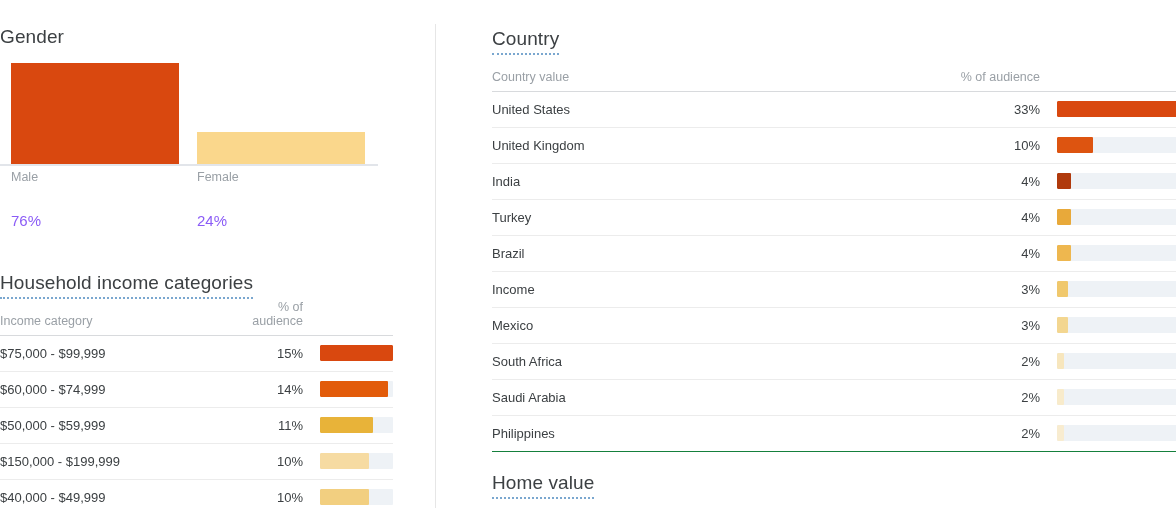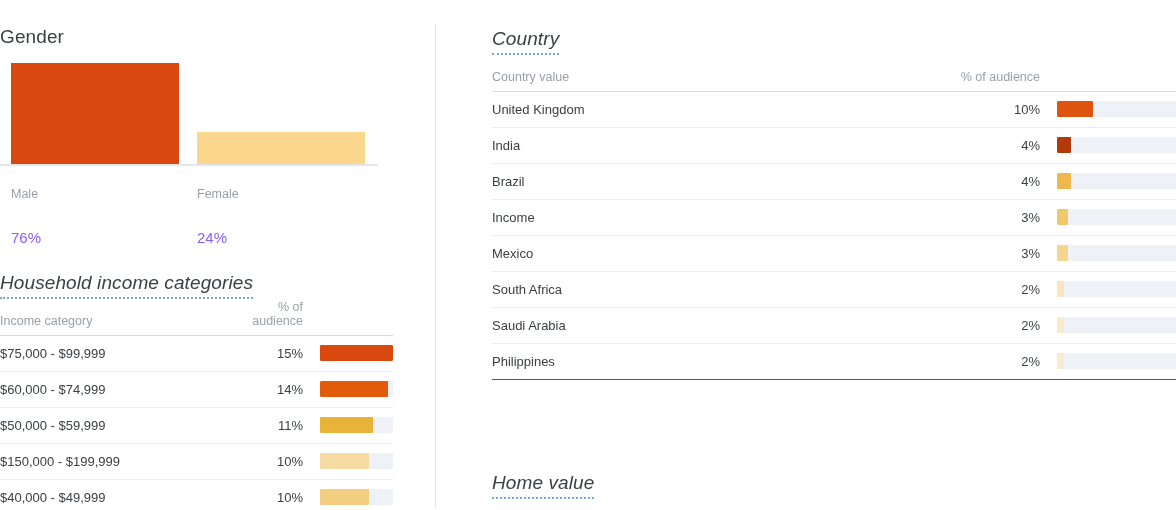--- a/index.html
+++ b/index.html
@@ -52,21 +52,20 @@
     font-weight: 400;
     color: #3c4043;
     letter-spacing: .1px;
     line-height: 22px;
     margin: 0;
     display: inline-block;
   }
   .section-title.dotted {
     border-bottom: 2px dotted #7aa7cf;
     padding-bottom: 3px;
-    font-style: italic;
   }
 
   
   .gender-block {
     position: absolute;
     left: 0;
     top: 26px;
     width: 400px;
   }
   .gender-chart {
@@ -89,21 +88,21 @@
     width: 168px;
   }
   .gbar.male   { left: 11px;  background: #d9480f; }
   .gbar.female { left: 197px; background: #fad78c; }
 
   .gender-labels, .gender-values {
     position: relative;
     width: 378px;
     height: 20px;
   }
-  .gender-labels { margin-top: 21px; }
+  .gender-labels { margin-top: 4px; }
   .gender-values { margin-top: 22px; }
   .glabel {
     position: absolute;
     font-size: 12.5px;
     color: #9aa0a6;
   }
   .gvalue {
     position: absolute;
     font-size: 15px;
     color: #8b5cf6;
@@ -274,34 +273,52 @@
       <table class="tbl">
         <thead>
           <tr>
             <th>Country value</th>
             <th>% of audience</th>
             <th></th>
           </tr>
         </thead>
         <tbody>
             <tr>
+              <td class="c-name">United States</td>
+              <td class="c-pct">33%</td>
+              <td class="c-bar">
+                <div class="bar-track">
+                  <div class="bar-fill" style="width: 100%; background: rgb(217, 72, 15);"></div>
+                </div>
+              </td>
+            </tr>
+            <tr>
               <td class="c-name">United Kingdom</td>
               <td class="c-pct">10%</td>
               <td class="c-bar">
                 <div class="bar-track">
                   <div class="bar-fill" style="width: 30%; background: rgb(221, 84, 16);"></div>
                 </div>
               </td>
             </tr>
             <tr>
               <td class="c-name">India</td>
               <td class="c-pct">4%</td>
               <td class="c-bar">
                 <div class="bar-track">
                   <div class="bar-fill" style="width: 12%; background: rgb(176, 58, 12);"></div>
+                </div>
+              </td>
+            </tr>
+            <tr>
+              <td class="c-name">Turkey</td>
+              <td class="c-pct">4%</td>
+              <td class="c-bar">
+                <div class="bar-track">
+                  <div class="bar-fill" style="width: 12%; background: rgb(232, 169, 58);"></div>
                 </div>
               </td>
             </tr>
             <tr>
               <td class="c-name">Brazil</td>
               <td class="c-pct">4%</td>
               <td class="c-bar">
                 <div class="bar-track">
                   <div class="bar-fill" style="width: 12%; background: rgb(238, 183, 79);"></div>
                 </div>

